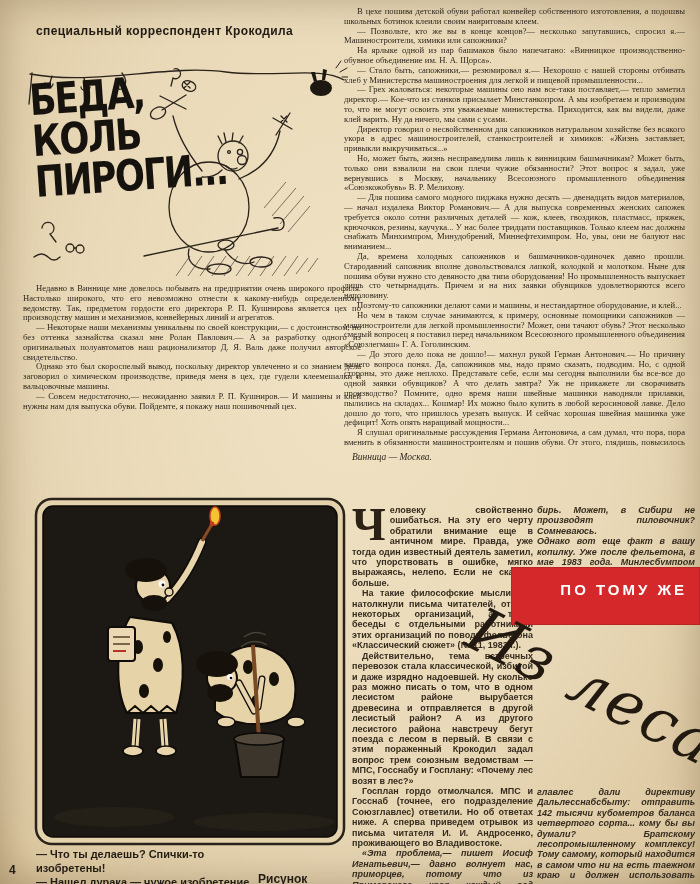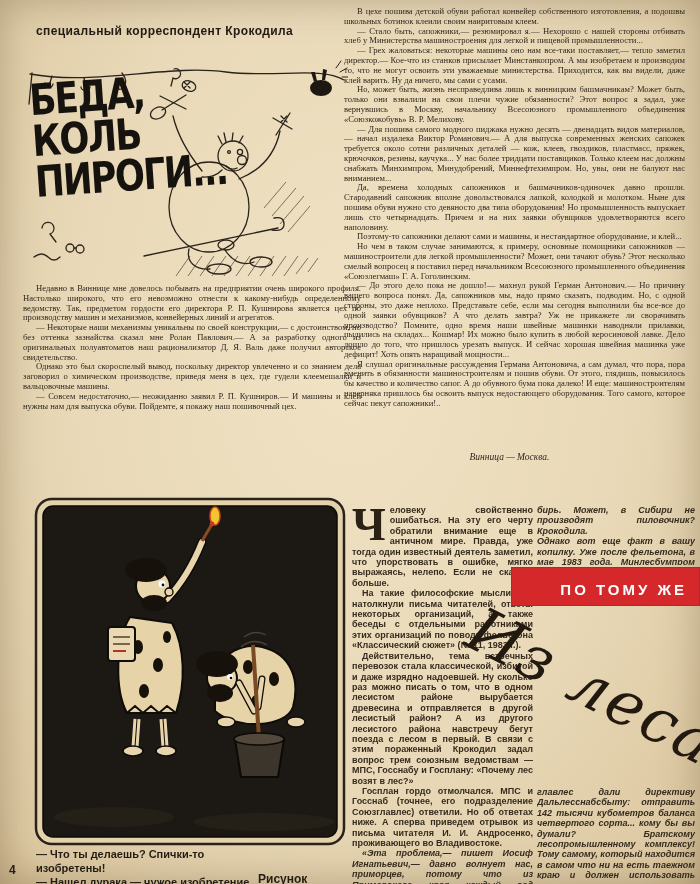--- a/index.html
+++ b/index.html
@@ -20,21 +20,21 @@
   .topcartoon{position:absolute;left:26px;top:58px;width:322px;height:222px;}
   .topcartoon svg{position:absolute;left:0;top:0;}
   .headline{position:absolute;left:6px;top:14px;transform:rotate(-4deg);
     font-family:"DejaVu Sans",sans-serif;font-weight:bold;color:#16120d;}
   .headline div{font-size:43px;line-height:41px;letter-spacing:-2px;transform:scaleX(.82);transform-origin:0 50%;white-space:nowrap;}
   
   .scol{position:absolute;overflow:hidden;}
   .scol p{margin:0;font-size:8.6px;line-height:9.8px;text-align:justify;text-indent:13px;color:#2e271d;}
   .tcol1{left:10px;top:284px;width:338px;height:176px;margin-left:13px;}
   .tcol2{left:344px;top:7px;width:341px;height:442px;}
-  .signoff{position:absolute;left:352px;top:452px;width:341px;text-align:center;
+  .signoff{position:absolute;left:352px;top:452px;width:341px;text-align:left;
     font-style:italic;font-size:9.5px;padding-right:26px;box-sizing:border-box;color:#2e271d;}
   
   .botcartoon{position:absolute;left:34px;top:497px;width:312px;height:349px;}
   .captions{position:absolute;left:36px;top:847px;width:228px;
     font-family:"Liberation Sans",sans-serif;font-weight:700;font-size:11px;line-height:14px;color:#241d14;}
   .credit{position:absolute;left:258px;top:849px;width:90px;text-align:left;
     font-family:"Liberation Sans",sans-serif;font-weight:700;font-size:12px;line-height:12px;color:#241d14;margin-top:24px;}
   .pagenum{position:absolute;left:9px;top:863px;font-family:"Liberation Sans",sans-serif;
     font-weight:700;font-size:12px;color:#241d14;}
   
@@ -42,21 +42,21 @@
   .bcol p{margin:0;font-size:9px;line-height:10.4px;font-weight:700;text-align:justify;
     text-indent:10px;color:#362c1e;}
   .bcol p.nofirst{text-indent:0;}
   .bcol p.it{font-style:italic;}
   .bcol1{left:352px;top:505px;width:181px;height:379px;}
   .bcol2top{left:537px;top:505px;width:158px;height:60px;}
   .bcol2bot{left:537px;top:787px;width:158px;height:92px;}
   .dropcap{float:left;font-family:"Liberation Serif",serif;font-weight:700;
     font-size:46px;line-height:36px;padding:2px 4px 0 0;color:#2b2115;}
   
-  .banner{position:absolute;left:511px;top:567px;width:189px;height:39px;background:#d4282b;
+  .banner{position:absolute;left:511px;top:567px;width:189px;height:58px;background:#d4282b;
     box-shadow:0 0 0 1px rgba(120,20,20,.25) inset;}
   .banner span{position:absolute;right:13px;top:0;line-height:46px;
     font-family:"Liberation Sans",sans-serif;font-weight:700;font-size:15px;
     letter-spacing:3px;color:#ffffff;}
   
   .ornament{position:absolute;left:478px;top:592px;width:222px;height:196px;pointer-events:none;}
   .ornament span{position:absolute;left:8px;top:6px;display:block;
     font-family:"DejaVu Serif",serif;font-style:italic;font-size:62px;line-height:62px;
     letter-spacing:2px;color:#221910;transform:rotate(27deg);transform-origin:0 0;white-space:nowrap;}
 </style>
@@ -138,22 +138,25 @@
   </div>
 
   <div class="scol tcol1">
       <p>Недавно в Виннице мне довелось побывать на предприятии очень широкого профиля. Настолько широкого, что его невозможно отнести к какому-нибудь определенному ведомству. Так, предметом гордости его директора Р. П. Кушнирова является цех по производству машин и механизмов, конвейерных линий и агрегатов.</p>
       <p>— Некоторые наши механизмы уникальны по своей конструкции,— с достоинством, но без оттенка зазнайства сказал мне Ролан Павлович.— А за разработку одного из оригинальных полуавтоматов наш рационализатор Д. Я. Валь даже получил авторское свидетельство.</p>
       <p>Однако это был скороспелый вывод, поскольку директор увлеченно и со знанием дела заговорил о химическом производстве, приведя меня в цех, где гудели клеемешалки и вальцовочные машины.</p>
       <p>— Совсем недостаточно,— неожиданно заявил Р. П. Кушниров.— И машины и клей нужны нам для выпуска обуви. Пойдемте, я покажу наш пошивочный цех.</p>
     </div>
   <div class="scol tcol2">
       <p>В цехе пошива детской обуви работал конвейер собственного изготовления, а подошвы школьных ботинок клеили своим наиритовым клеем.</p>
+      <p>— Позвольте, кто же вы в конце концов?— несколько запутавшись, спросил я.— Машиностроители, химики или сапожники?</p>
+      <p>На ярлыке одной из пар башмаков было напечатано: «Винницкое производственно-обувное объединение им. Н. А. Щорса».</p>
       <p>— Стало быть, сапожники,— резюмировал я.— Нехорошо с нашей стороны отбивать хлеб у Министерства машиностроения для легкой и пищевой промышленности...</p>
       <p>— Грех жаловаться: некоторые машины оно нам все-таки поставляет,— тепло заметил директор.— Кое-что из станков присылает Минстанкопром. А мы изобретаем и производим то, что не могут освоить эти уважаемые министерства. Приходится, как вы видели, даже клей варить. Ну да ничего, мы сами с усами.</p>
+      <p>Директор говорил о несвойственном для сапожников натуральном хозяйстве без всякого укора в адрес машиностроителей, станкостроителей и химиков: «Жизнь заставляет, привыкли выкручиваться...»</p>
       <p>Но, может быть, жизнь несправедлива лишь к винницким башмачникам? Может быть, только они взвалили на свои плечи чужие обязанности? Этот вопрос я задал, уже вернувшись в Москву, начальнику Всесоюзного промышленного объединения «Союзкожобувь» В. Р. Мелихову.</p>
       <p>— Для пошива самого модного пиджака нужно десять — двенадцать видов материалов,— начал издалека Виктор Романович.— А для выпуска современных женских сапожек требуется около сотни различных деталей — кож, клеев, гвоздиков, пластмасс, пряжек, крючочков, резины, каучука... У нас более тридцати поставщиков. Только клеем нас должны снабжать Минхимпром, Минудобрений, Миннефтехимпром. Но, увы, они не балуют нас вниманием...</p>
       <p>Да, времена холодных сапожников и башмачников-одиночек давно прошли. Стародавний сапожник вполне довольствовался лапкой, колодкой и молотком. Ныне для пошива обуви нужно сто девяносто два типа оборудования! Но промышленность выпускает лишь сто четырнадцать. Причем и на них заявки обувщиков удовлетворяются всего наполовину.</p>
       <p>Поэтому-то сапожники делают сами и машины, и нестандартное оборудование, и клей...</p>
       <p>Но чем в таком случае занимаются, к примеру, основные помощники сапожников — машиностроители для легкой промышленности? Может, они тачают обувь? Этот несколько смелый вопросец я поставил перед начальником Всесоюзного промышленного объединения «Союзлегмаш» Г. А. Гоголинским.</p>
       <p>— До этого дело пока не дошло!— махнул рукой Герман Антонович.— Но причину вашего вопроса понял. Да, сапожников мы, надо прямо сказать, подводим. Но, с одной стороны, это даже неплохо. Представьте себе, если мы сегодня выполнили бы все-все до одной заявки обувщиков? А что делать завтра? Уж не прикажете ли сворачивать производство? Помните, одно время наши швейные машинки наводняли прилавки, пылились на складах... Кошмар! Их можно было купить в любой керосиновой лавке. Дело дошло до того, что пришлось урезать выпуск. И сейчас хорошая швейная машинка уже дефицит! Хоть опять наращивай мощности...</p>
       <p>Я слушал оригинальные рассуждения Германа Антоновича, а сам думал, что пора, пора вменить в обязанности машиностроителям и пошив обуви. От этого, глядишь, повысилось бы качество и количество сапог. А до обувного бума пока далеко! И еще: машиностроителям наверняка пришлось бы освоить выпуск недостающего оборудования. Того самого, которое сейчас пекут сапожники!..</p>
     </div>
   <div class="signoff">Винница — Москва.</div>
 
@@ -226,21 +229,21 @@
 
   <div class="bcol bcol1">
     <p class="nofirst">
       <span class="dropcap">Ч</span><span>еловеку свойственно ошибаться. На эту его черту обратили внимание еще в античном мире. Правда, уже тогда один известный деятель заметил, что упорствовать в ошибке, мягко выражаясь, нелепо. Если не сказать больше.</span>
     </p>
     <span><p>На такие философские мысли нас натолкнули письма читателей, ответы некоторых организаций, а также беседы с отдельными работниками этих организаций по поводу фельетона «Классический сюжет» (№ 11, 1983 г.).</p><p>Действительно, тема встречных перевозок стала классической, избитой и даже изрядно надоевшей. Ну сколько раз можно писать о том, что в одном лесистом районе вырубается древесина и отправляется в другой лесистый район? А из другого лесистого района навстречу бегут поезда с лесом в первый. В связи с этим пораженный Крокодил задал вопрос трем союзным ведомствам — МПС, Госснабу и Госплану: «Почему лес возят в лес?»</p><p>Госплан гордо отмолчался. МПС и Госснаб (точнее, его подразделение Союзглавлес) ответили. Но об ответах ниже. А сперва приведем отрывок из письма читателя И. И. Андросенко, проживающего во Владивостоке.</p></span>
     <span><p class="it">«Эта проблема,— пишет Иосиф Игнатьевич,— давно волнует нас, приморцев, потому что из Приморского края каждый год вывозится в республики Средней Азии 250 тысяч кубометров пиломатериалов. На что занимается 4200 вагонов. При этом поезда с дальневосточным лесом идут через самый лесистый район нашей страны — Си-</p></span>
   </div>
 
   <div class="bcol bcol2top">
-      <p class="it nofirst">бирь. Может, в Сибири не производят пиловочник? Крокодила.</p>
+      <p class="it nofirst">бирь. Может, в Сибири не производят пиловочник? Сомневаюсь.</p>
       <p class="it nofirst">Однако вот еще факт в вашу копилку. Уже после фельетона, в мае 1983 года, Минлесбумпром СССР и Союз-</p>
     </div>
 
   <div class="banner">
     <span>ПО ТОМУ ЖЕ</span>
   </div>
 
   <div class="ornament">
     <span>Из леса</span>
   </div>

